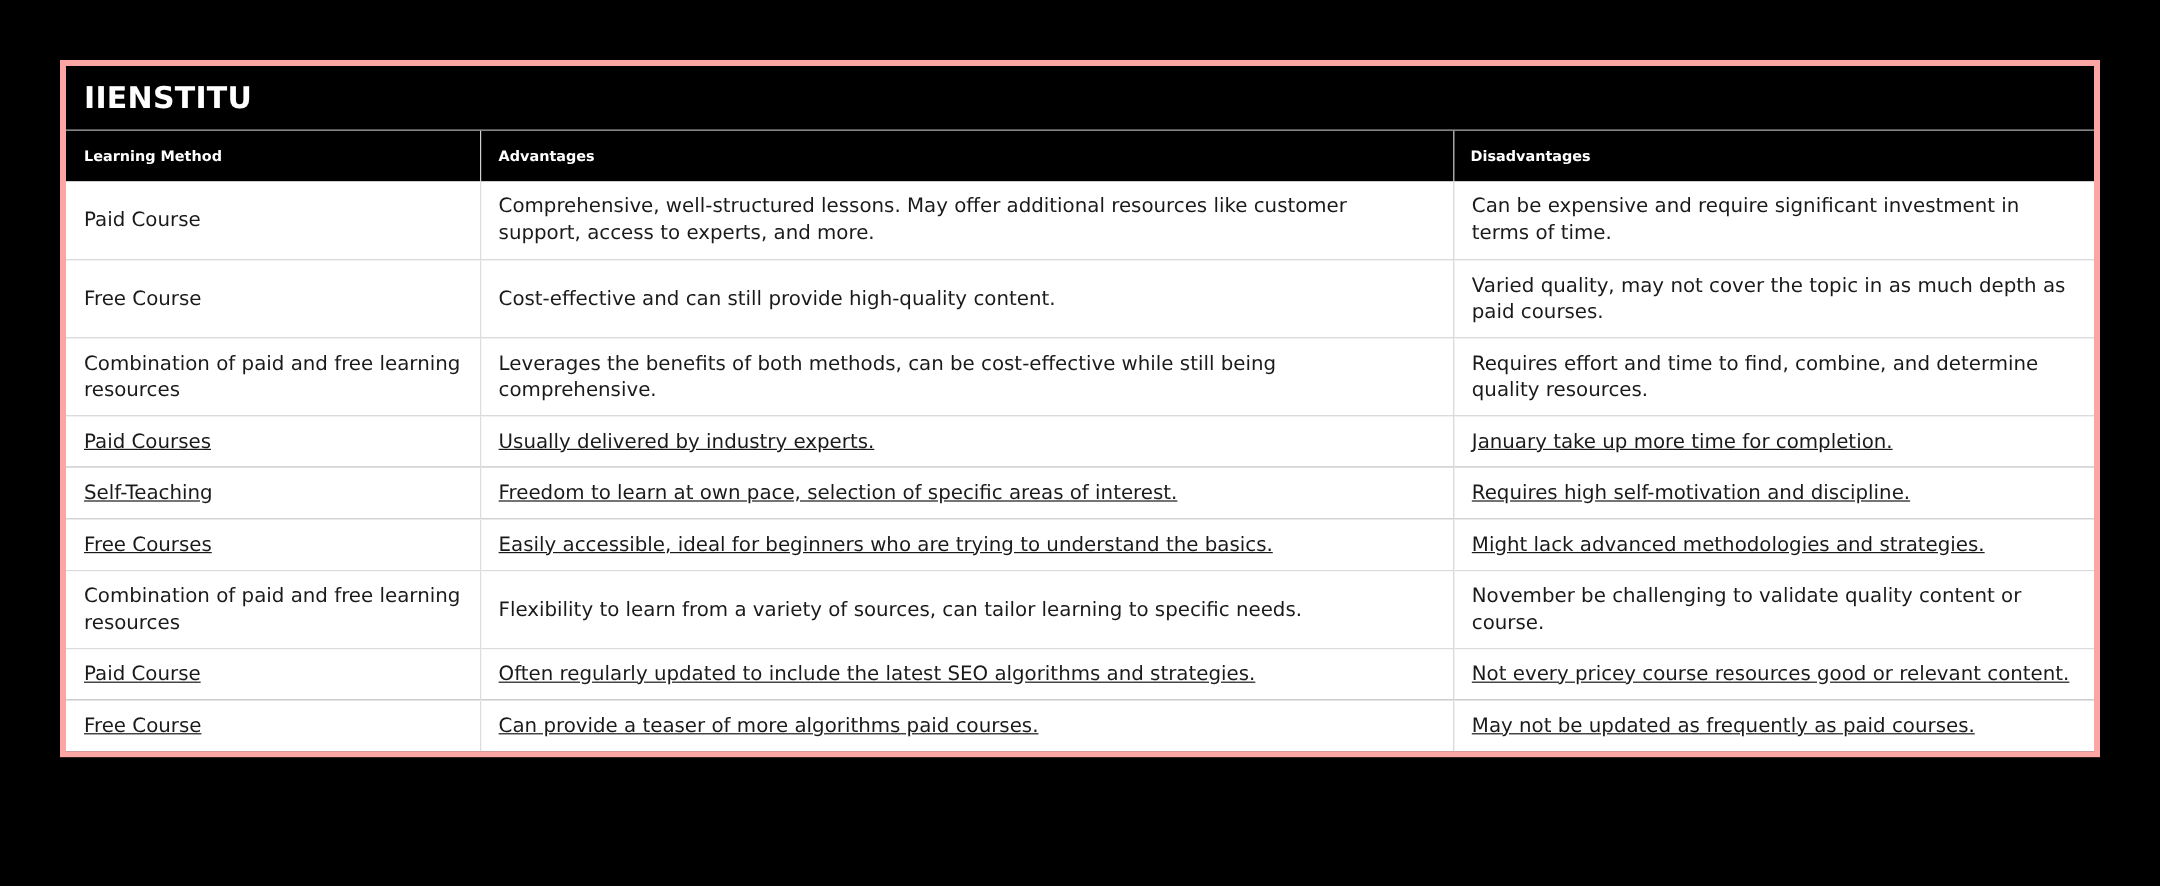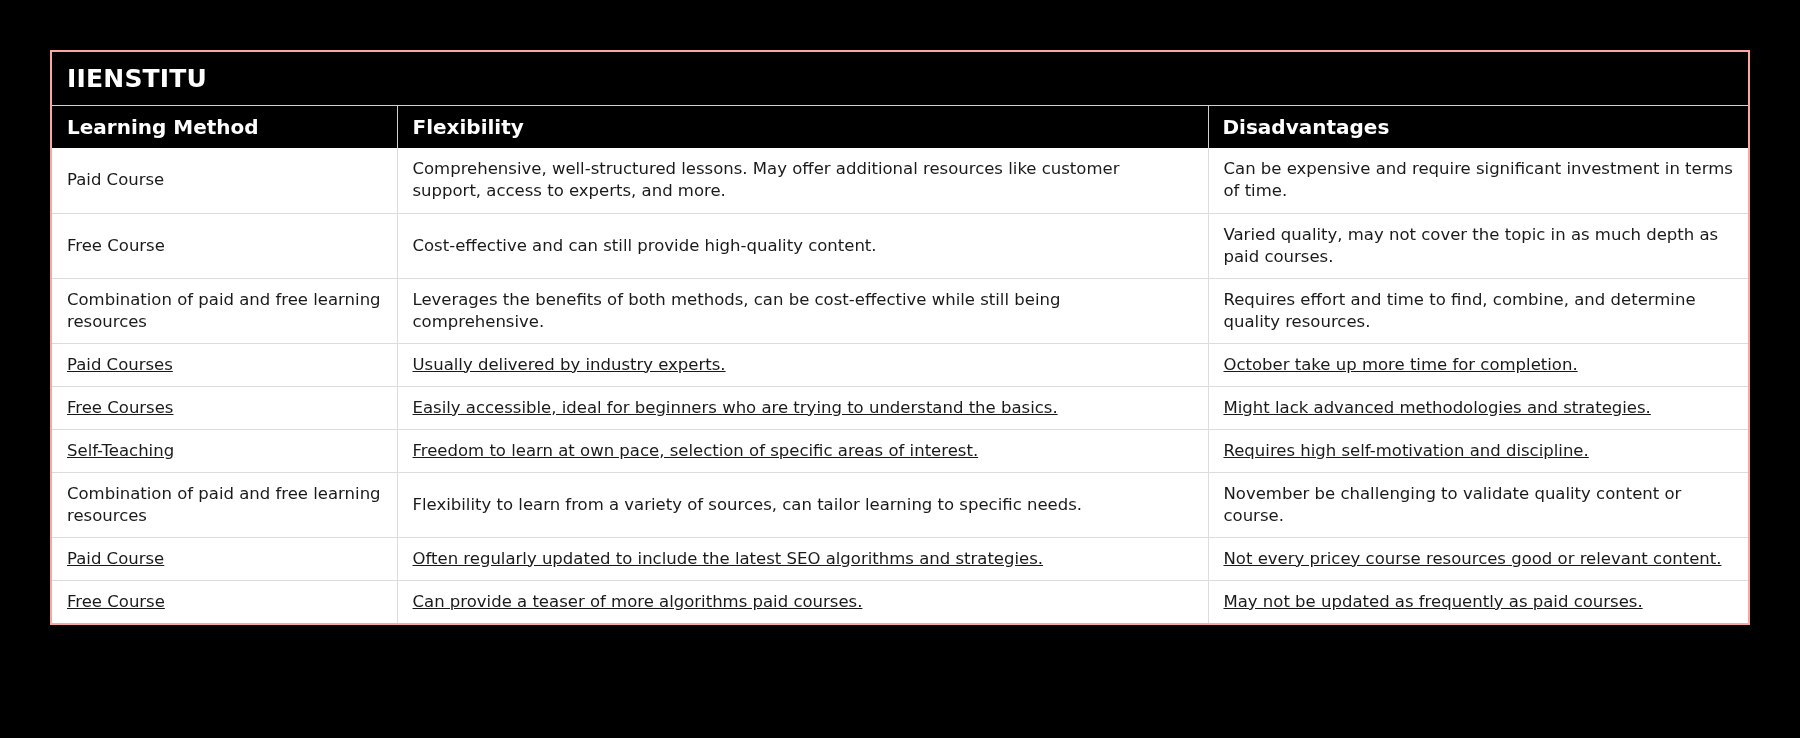--- a/index.html
+++ b/index.html
@@ -3,35 +3,35 @@
 <meta charset="utf-8">
 <style>
   html, body { margin: 0; padding: 0; }
   body {
     width: 1800px; height: 738px; background: #000000; position: relative;
     font-family: "DejaVu Sans", "Liberation Sans", sans-serif;
     overflow: hidden;
   }
   .tbl-wrap {
     position: absolute; left: 50px; top: 50px; width: 1700px;
-    border: 2px solid #fca5a5; box-sizing: border-box;
+    border: 5px solid #fca5a5; box-sizing: border-box;
   }
   .title-row {
     height: 54px; background: #000; color: #fff;
     border-bottom: 1px solid #d0d0d0; box-sizing: border-box;
     display: flex; align-items: center; padding-left: 15px;
     font-weight: bold; font-size: 25px; letter-spacing: 0.2px;
   }
   table { border-collapse: collapse; width: 100%; table-layout: fixed; }
   col.c1 { width: 345px; }
   col.c2 { width: 811px; }
   col.c3 { width: auto; }
   thead th {
     background: #000; color: #fff; text-align: left; font-weight: bold;
-    font-size: 20px; height: 42px; padding: 0 15px; box-sizing: border-box;
+    font-size: 12px; height: 42px; padding: 0 15px; box-sizing: border-box;
     border-right: 1px solid #d0d0d0;
   }
   thead th:last-child { border-right: none; padding-left: 14px; }
   tbody td {
     background: #fff; color: #1a1a1a; font-size: 16.5px; line-height: 22px;
     padding: 0 15px; vertical-align: middle; box-sizing: border-box;
     border-right: 1px solid #dcdcdc; border-top: 1px solid #dcdcdc;
   }
   tbody td:last-child { border-right: none; }
   tbody tr:first-child td { border-top: none; }
@@ -45,21 +45,21 @@
   <div class="title-row">IIENSTITU</div>
   <table>
     <colgroup>
         <col class="c1">
         <col class="c2">
         <col class="c3">
       </colgroup>
     <thead>
       <tr>
         <th>Learning Method</th>
-        <th>Flexibility</th>
+        <th>Advantages</th>
         <th>Disadvantages</th>
       </tr>
     </thead>
     <tbody>
       <tr class="tall">
         <td>Paid Course</td>
         <td>Comprehensive, well-structured lessons. May offer additional resources like customer support, access to experts, and more.</td>
         <td>Can be expensive and require significant investment in terms of time.</td>
       </tr>
       <tr class="tall">
@@ -68,31 +68,31 @@
         <td>Varied quality, may not cover the topic in as much depth as paid courses.</td>
       </tr>
       <tr class="tall">
         <td>Combination of paid and free learning resources</td>
         <td>Leverages the benefits of both methods, can be cost-effective while still being comprehensive.</td>
         <td>Requires effort and time to find, combine, and determine quality resources.</td>
       </tr>
       <tr class="short">
         <td>Paid Courses</td>
         <td>Usually delivered by industry experts.</td>
-        <td>October take up more time for completion.</td>
+        <td>January take up more time for completion.</td>
+      </tr>
+      <tr class="short">
+        <td>Self-Teaching</td>
+        <td>Freedom to learn at own pace, selection of specific areas of interest.</td>
+        <td>Requires high self-motivation and discipline.</td>
       </tr>
       <tr class="short">
         <td>Free Courses</td>
         <td>Easily accessible, ideal for beginners who are trying to understand the basics.</td>
         <td>Might lack advanced methodologies and strategies.</td>
-      </tr>
-      <tr class="short">
-        <td>Self-Teaching</td>
-        <td>Freedom to learn at own pace, selection of specific areas of interest.</td>
-        <td>Requires high self-motivation and discipline.</td>
       </tr>
       <tr class="tall">
         <td>Combination of paid and free learning resources</td>
         <td>Flexibility to learn from a variety of sources, can tailor learning to specific needs.</td>
         <td>November be challenging to validate quality content or course.</td>
       </tr>
       <tr class="short">
         <td>Paid Course</td>
         <td>Often regularly updated to include the latest SEO algorithms and strategies.</td>
         <td>Not every pricey course resources good or relevant content.</td>

